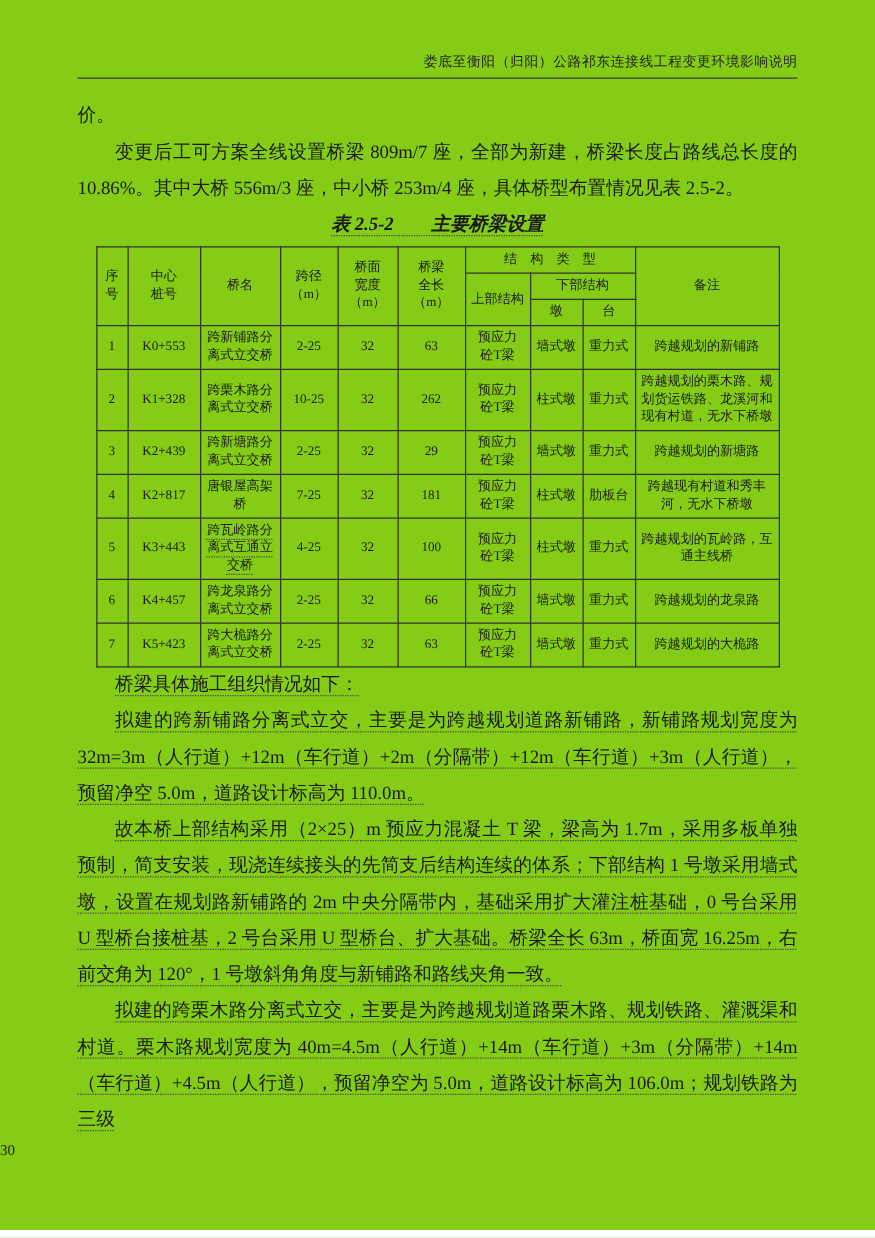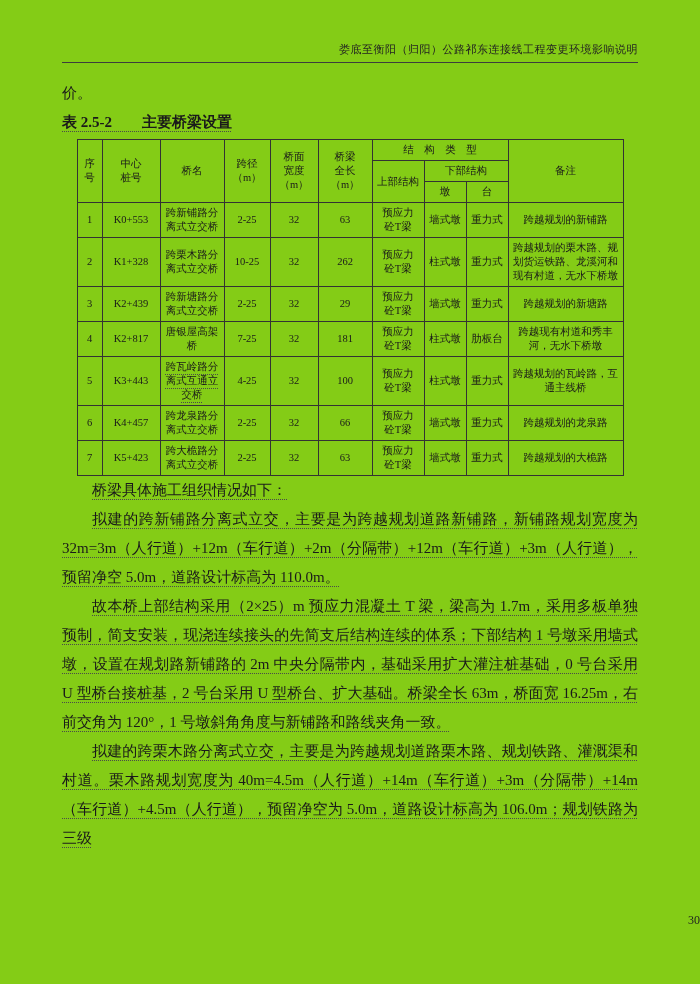--- a/index.html
+++ b/index.html
@@ -27,24 +27,26 @@
   .body-text { margin-top: 16px; font-size: 15px; line-height: 29px; text-align: justify; }
   .para { text-indent: 2em; }
   .para.no-indent { text-indent: 0; }
   .u {
     text-decoration: underline dotted;
     text-decoration-color: #4a4a4a;
     text-decoration-thickness: 1px;
     text-underline-offset: 4px;
   }
   .table-title {
+    text-align: center;
     font-weight: bold;
     font-size: 15px;
     line-height: 27px;
     margin: 1px 0 3px 0;
+    font-style: italic;
   }
   table.bridge-table {
     border-collapse: collapse;
     margin: 0 auto;
     width: 546px;
     table-layout: fixed;
     font-size: 10.5px;
     line-height: 14px;
     text-align: center;
     color: #1a1a1a;
@@ -55,37 +57,38 @@
     vertical-align: middle;
     font-weight: normal;
     white-space: pre-line;
     word-break: break-all;
   }
   .after-table { }
   .page-number {
     position: absolute;
     left: 0; bottom: 56px;
     width: 100%;
-    text-align: right;
+    text-align: left;
     font-size: 12px;
     color: #222;
   }
 </style>
 </head>
 <body>
 
 <div class="page">
 
   <div class="doc-header">
     <span>娄底至衡阳（归阳）公路祁东连接线工程变更环境影响说明</span>
   </div>
 
   <div class="body-text">
 
     <p class="para no-indent">价。</p>
+    <p class="para">变更后工可方案全线设置桥梁 809m/7 座，全部为新建，桥梁长度占路线总长度的 10.86%。其中大桥 556m/3 座，中小桥 253m/4 座，具体桥型布置情况见表 2.5-2。</p>
 
     <div class="table-title">
       <span class="u">表 2.5-2　　主要桥梁设置</span>
     </div>
 
     <table class="bridge-table">
       <colgroup>
         <col style="width:25px">
           <col style="width:58px">
           <col style="width:64px">

